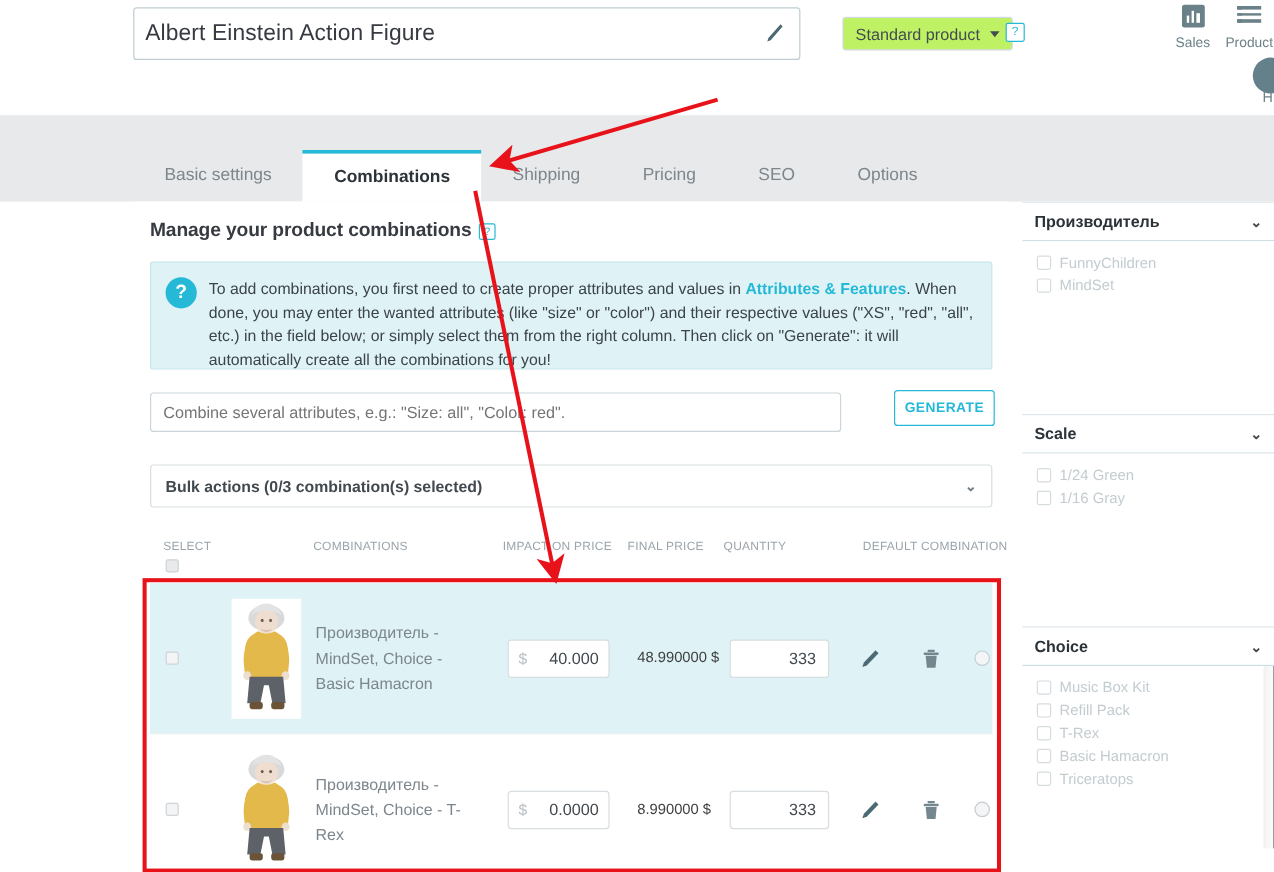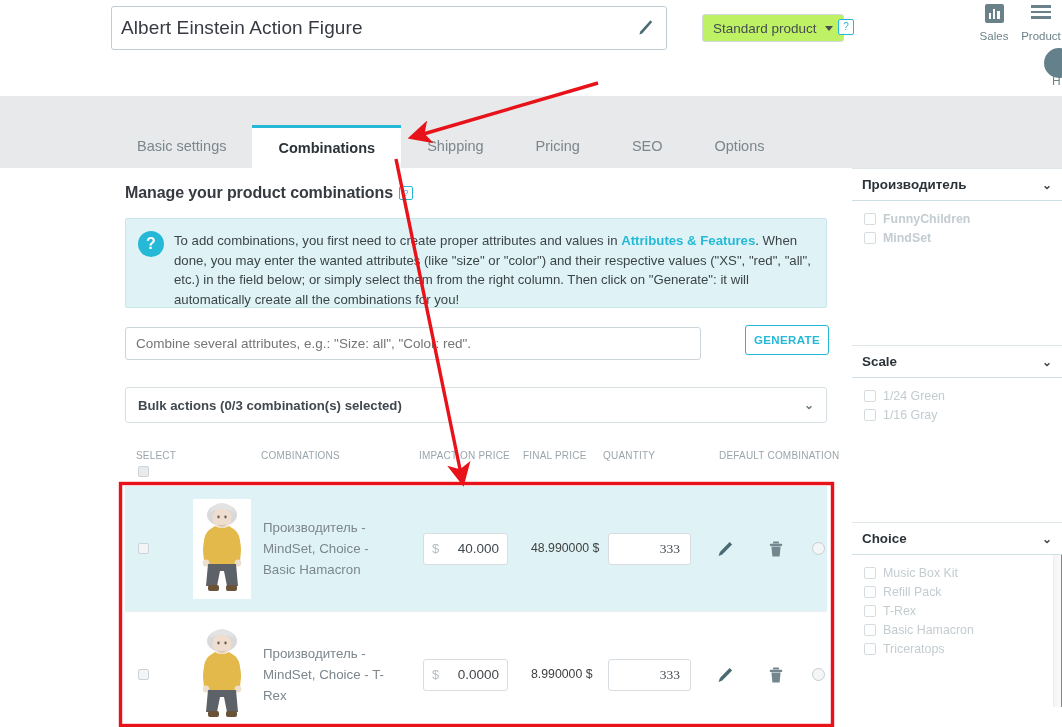--- a/index.html
+++ b/index.html
@@ -197,21 +197,21 @@
     flex: 1; text-align: right; font-size: 13.5px; color: #41484e;
   }
   .final-price {
     position: absolute; left: 406px; width: 78px; 
     font-size: 12.3px; line-height: 17px; color: #404040;
   }
   .qty-box {
     position: absolute; left: 483px; width: 83px; height: 32px;
     border: 1px solid #d7dde0; border-radius: 3px; background: #fff;
     display: flex; align-items: center; justify-content: flex-end;
-    padding: 0 10px; font-size: 13.5px; color: #41484e; font-family: Liberation Serif, serif;
+    padding: 0 10px; font-size: 13.5px; color: #41484e;
   }
   .act-edit { position: absolute; left: 590px; width: 20px; height: 20px; }
   .act-del  { position: absolute; left: 641px; width: 20px; height: 20px; }
   .act-rad  {
     position: absolute; left: 687px; width: 13px; height: 13px;
     border-radius: 50%; border: 1px solid #c4cdd1; background: #f4f5f6;
   }
 
   
   .rightcol {
@@ -436,21 +436,21 @@
 
     </div>
   </div>
 
   <div class="rightcol">
 
     <div class="acc-head">
       <span>Производитель</span>
       <span class="chev">⌄</span>
     </div>
-    <div class="acc-body" style="height:144px;font-weight:bold;">
+    <div class="acc-body" style="height:144px;">
       <div class="opt">
         <span class="box"></span>
         <span>FunnyChildren</span>
       </div>
       <div class="opt">
         <span class="box"></span>
         <span>MindSet</span>
       </div>
     </div>
 

